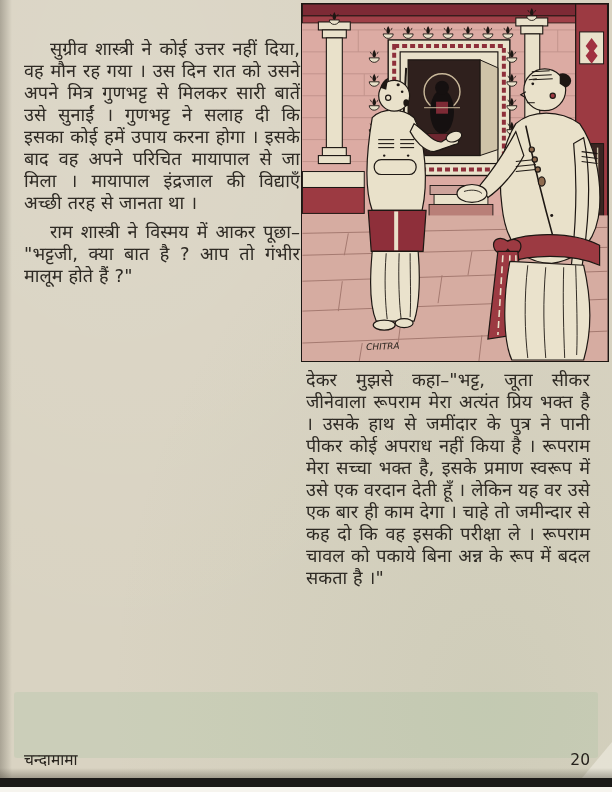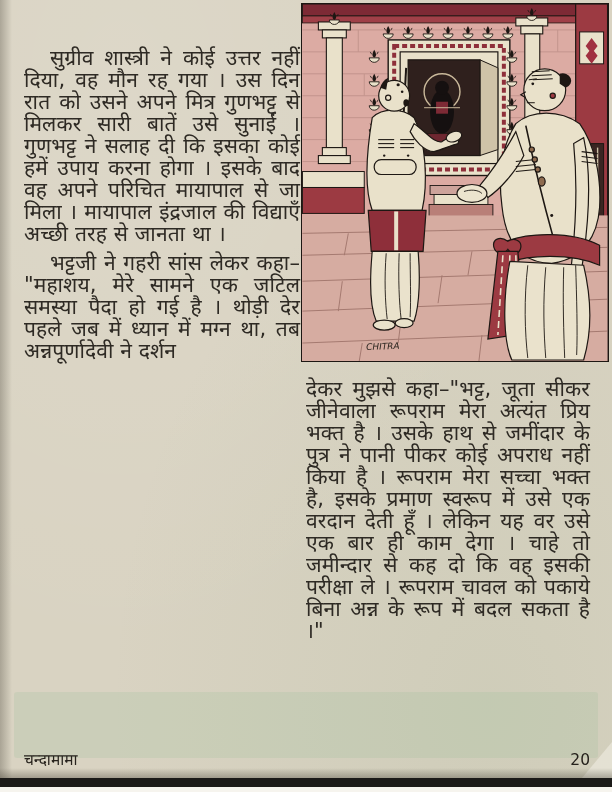--- a/index.html
+++ b/index.html
@@ -34,24 +34,23 @@
   }
   .footer-band{
     position:absolute;left:14px;top:692px;width:584px;height:66px;
     background:rgba(150,188,150,0.20);
     border-radius:3px;
   }
   
   .col{
     position:absolute;
     color:#2e2a24;
-    font-size:21px;line-height:22px;
+    font-size:18px;line-height:22px;
     text-align:justify;
     letter-spacing:0.1px;
-    margin-top:9px;
   }
   .col-left{left:24px;top:38px;width:276px;}
   .col-right{left:306px;top:369px;width:284px;}
   .col p{margin:0 0 7px 0;text-indent:26px;}
   .col p.no-indent{text-indent:0;}
   
   .footer{
     position:absolute;left:24px;top:748px;width:566px;
     display:flex;justify-content:space-between;align-items:baseline;
     color:#26221c;font-weight:normal;font-size:15.5px;
@@ -284,21 +283,21 @@
             <path d="M274,262 C275,295 276,328 275,352"></path>
         </g>
       </g>
 
       <text x="64" y="347" font-size="9" font-style="italic" fill="#2a241e" font-family="DejaVu Sans, sans-serif" transform="rotate(-2 64 347)">CHITRA</text>
     </svg>
   </div>
 
   <div class="col col-left">
     <p>सुग्रीव शास्त्री ने कोई उत्तर नहीं दिया, वह मौन रह गया । उस दिन रात को उसने अपने मित्र गुणभट्ट से मिलकर सारी बातें उसे सुनाईं । गुणभट्ट ने सलाह दी कि इसका कोई हमें उपाय करना होगा । इसके बाद वह अपने परिचित मायापाल से जा मिला । मायापाल इंद्रजाल की विद्याएँ अच्छी तरह से जानता था ।</p>
-    <p>भट्टजी ने गहरी सांस लेकर कहा– "महाशय, मेरे सामने एक जटिल समस्या पैदा हो गई है । थोड़ी देर पहले जब में ध्यान में मग्न था, तब अन्नपूर्णादेवी ने दर्शन</p>
+    <p>राम शास्त्री ने विस्मय में आकर पूछा– "भट्टजी, क्या बात है ? आप तो गंभीर मालूम होते हैं ?"</p>
   </div>
 
   <div class="col col-right">
     <p class="no-indent">देकर मुझसे कहा–"भट्ट, जूता सीकर जीनेवाला रूपराम मेरा अत्यंत प्रिय भक्त है । उसके हाथ से जमींदार के पुत्र ने पानी पीकर कोई अपराध नहीं किया है । रूपराम मेरा सच्चा भक्त है, इसके प्रमाण स्वरूप में उसे एक वरदान देती हूँ । लेकिन यह वर उसे एक बार ही काम देगा । चाहे तो जमीन्दार से कह दो कि वह इसकी परीक्षा ले । रूपराम चावल को पकाये बिना अन्न के रूप में बदल सकता है ।"</p>
   </div>
 
   <div class="footer">
     <span>चन्दामामा</span>
     <span>20</span>
   </div>

